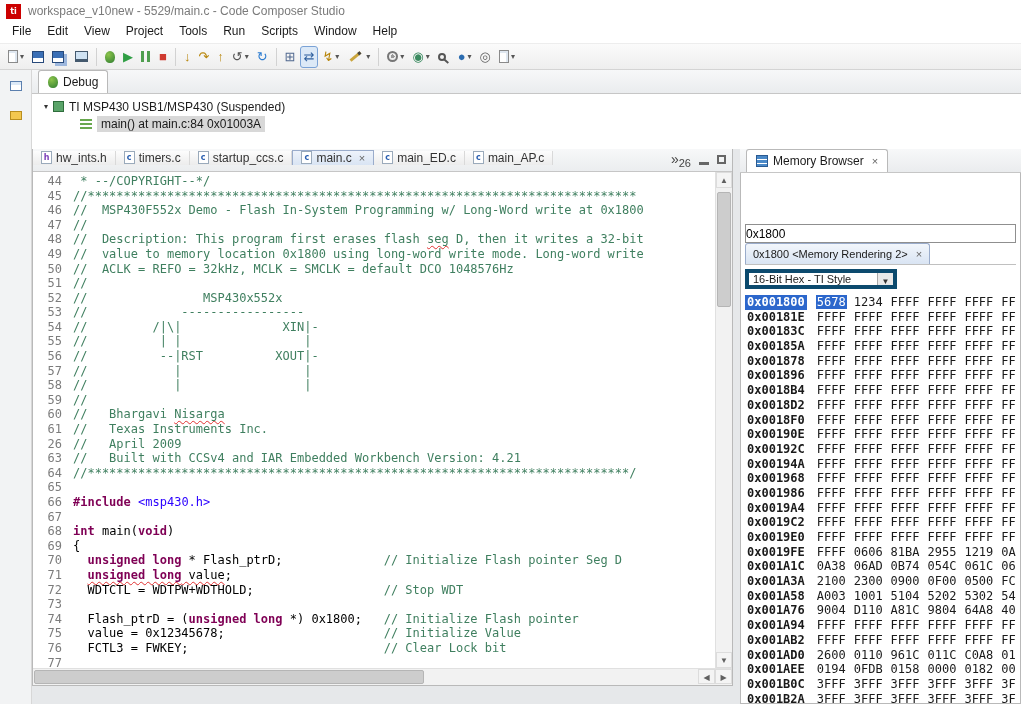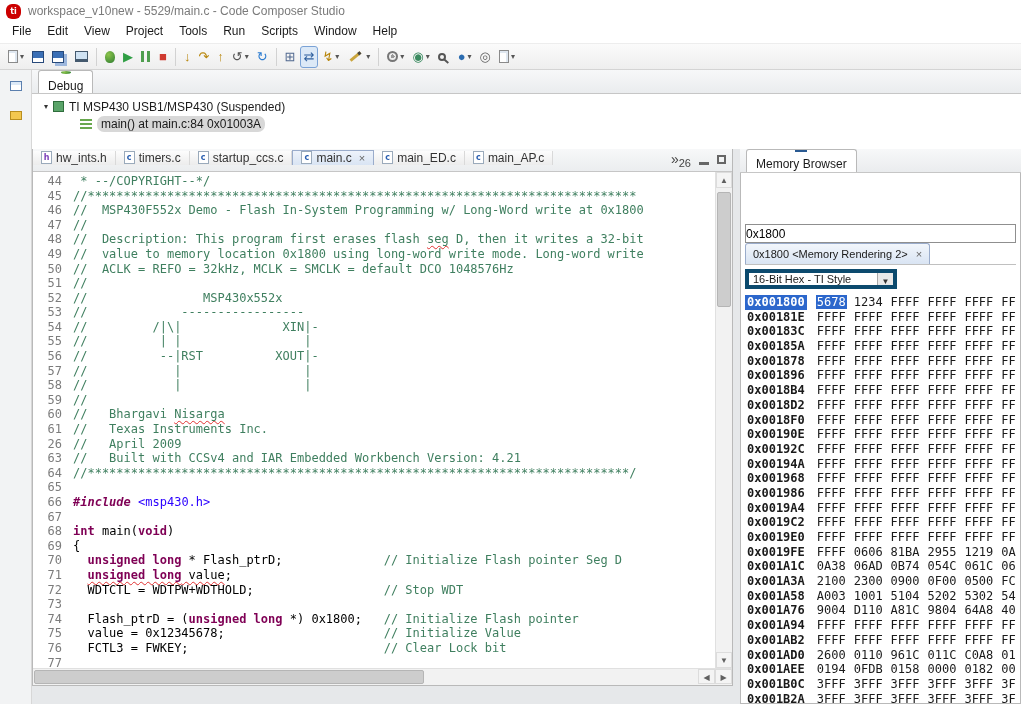--- a/index.html
+++ b/index.html
@@ -1,21 +1,21 @@
 <!DOCTYPE html>
 <html><head>
 <meta charset="utf-8">
 <style>
   * { box-sizing:border-box; }
   html,body { margin:0; padding:0; width:1021px; height:704px; overflow:hidden;
     font-family:"Liberation Sans",sans-serif; font-size:12px; background:#eceef0; color:#1a1a1a; }
 
   
   .titlebar { height:22px; background:#ffffff; display:flex; align-items:center; padding-left:6px; gap:7px; }
-  .tilogo { width:15px; height:15px; background:#cc0000; border-radius:6px; color:#fff;
+  .tilogo { width:15px; height:15px; background:#cc0000; border-radius:0; color:#fff;
     font:bold 8px/15px "DejaVu Sans",sans-serif; text-align:center; }
   .title-text { color:#7a7a7a; }
 
   .menubar { height:21px; background:#ffffff; display:flex; padding-left:4px; }
   .menu-item { padding:2px 8px; }
 
   .toolbar { height:27px; background:linear-gradient(#fbfbfb,#eeeeee); border-top:1px solid #ededed;
     border-bottom:1px solid #d4d4d4; display:flex; align-items:center; padding-left:4px; }
   .tbi { height:22px; display:inline-flex; align-items:center; padding:0 4px; border-radius:3px; }
   .tbi.hl { border:1px solid #7aa2d6; background:#dce9f7; padding:0 3px; }
@@ -55,26 +55,26 @@
   .leftstrip { width:32px; background:#f2f3f4; border-right:1px solid #d7d7d7;
     display:flex; flex-direction:column; align-items:center; padding-top:6px; gap:8px; }
   .lsbtn { width:22px; height:20px; display:flex; align-items:center; justify-content:center; border-radius:3px; }
   .main { flex:1; display:flex; flex-direction:column; }
 
   
   .debug-view { height:79px; }
   .view-tabbar { height:24px; display:flex; align-items:flex-end; padding-left:6px;
     background:linear-gradient(#f7f8f9,#eaecee); border-bottom:1px solid #c6c6c6; }
   .vtab { display:inline-flex; align-items:center; gap:5px; padding:0 9px; height:23px;
-    background:#ffffff; border:1px solid #b9b9b9; border-bottom:none; border-radius:3px 3px 0 0;flex-direction:column; }
+    background:#ffffff; border:1px solid #b9b9b9; border-bottom:none; border-radius:3px 3px 0 0; }
   .debug-content { height:55px; background:#ffffff; padding-top:4px; }
   .drow { display:flex; align-items:center; height:17px; gap:5px; padding-left:12px; white-space:nowrap; }
   .drow2 { padding-left:48px; }
   .twistie { font-size:8px; color:#333; }
-  .dsel { background:#d8d8d8; padding:1px 4px;border-radius:7px; }
+  .dsel { background:#d8d8d8; padding:1px 4px; }
 
   
   .bottom-row { height:555px; display:flex; background:#e6e8ea; }
   .editor-region { width:701px; height:537px; background:#fff; border:1px solid #b9b9b9; border-top:none;
     display:flex; flex-direction:column; }
   .editor-tabbar { height:23px; background:linear-gradient(#f7f8f9,#ebedef); border-bottom:1px solid #c6c6c6;
     display:flex; align-items:stretch; white-space:nowrap; }
   .etab { display:inline-flex; align-items:center; gap:4px; padding:0 8px; color:#333;
     border-right:1px solid #d9d9d9; background:linear-gradient(#fdfdfd,#ececec); }
   .etab.active { background:linear-gradient(#eef3fb,#d9e4f3); border:1px solid #9aaccb; border-bottom:none; }
@@ -89,21 +89,21 @@
   .maxbox { width:9px; height:9px; border:2px solid #666; display:block; }
 
   .editor-body { height:497px; display:flex; overflow:hidden; }
   .gutter { width:36px; background:#ffffff; padding-top:2px; }
   .ln { height:14.6px; font:12px/14.6px "DejaVu Sans Mono",monospace; color:#7c7c7c;
     text-align:right; padding-right:7px; }
   .code { flex:1; overflow:hidden; padding:2px 0 0 4px; }
   .cl { height:14.6px; font:12px/14.6px "DejaVu Sans Mono",monospace; white-space:pre; color:#000; }
   .cl .c { color:#3f7f5f; }
   .cl .k { color:#7f0055; font-weight:bold; }
-  .cl .d { color:#7f0055; font-weight:bold;font-style:italic; }
+  .cl .d { color:#7f0055; font-weight:bold; }
   .cl .h { color:#2a00ff; }
   .cl .sp { text-decoration:underline wavy #e03131 1px; text-underline-offset:2px; }
 
   .vscroll { width:17px; background:#f2f2f2; border-left:1px solid #e0e0e0; position:relative; }
   .sbtn { height:16px; text-align:center; font-size:8px; color:#606060; line-height:16px;
     background:#f4f4f4; border:1px solid #dcdcdc; }
   .sbtn.down { position:absolute; bottom:0; left:0; right:0; }
   .vthumb { position:absolute; left:1px; right:1px; top:20px; height:115px; background:#cdcdcd;
     border:1px solid #b5b5b5; border-radius:2px; }
   .hscroll { height:17px; background:#f2f2f2; border-top:1px solid #e0e0e0; display:flex; }

